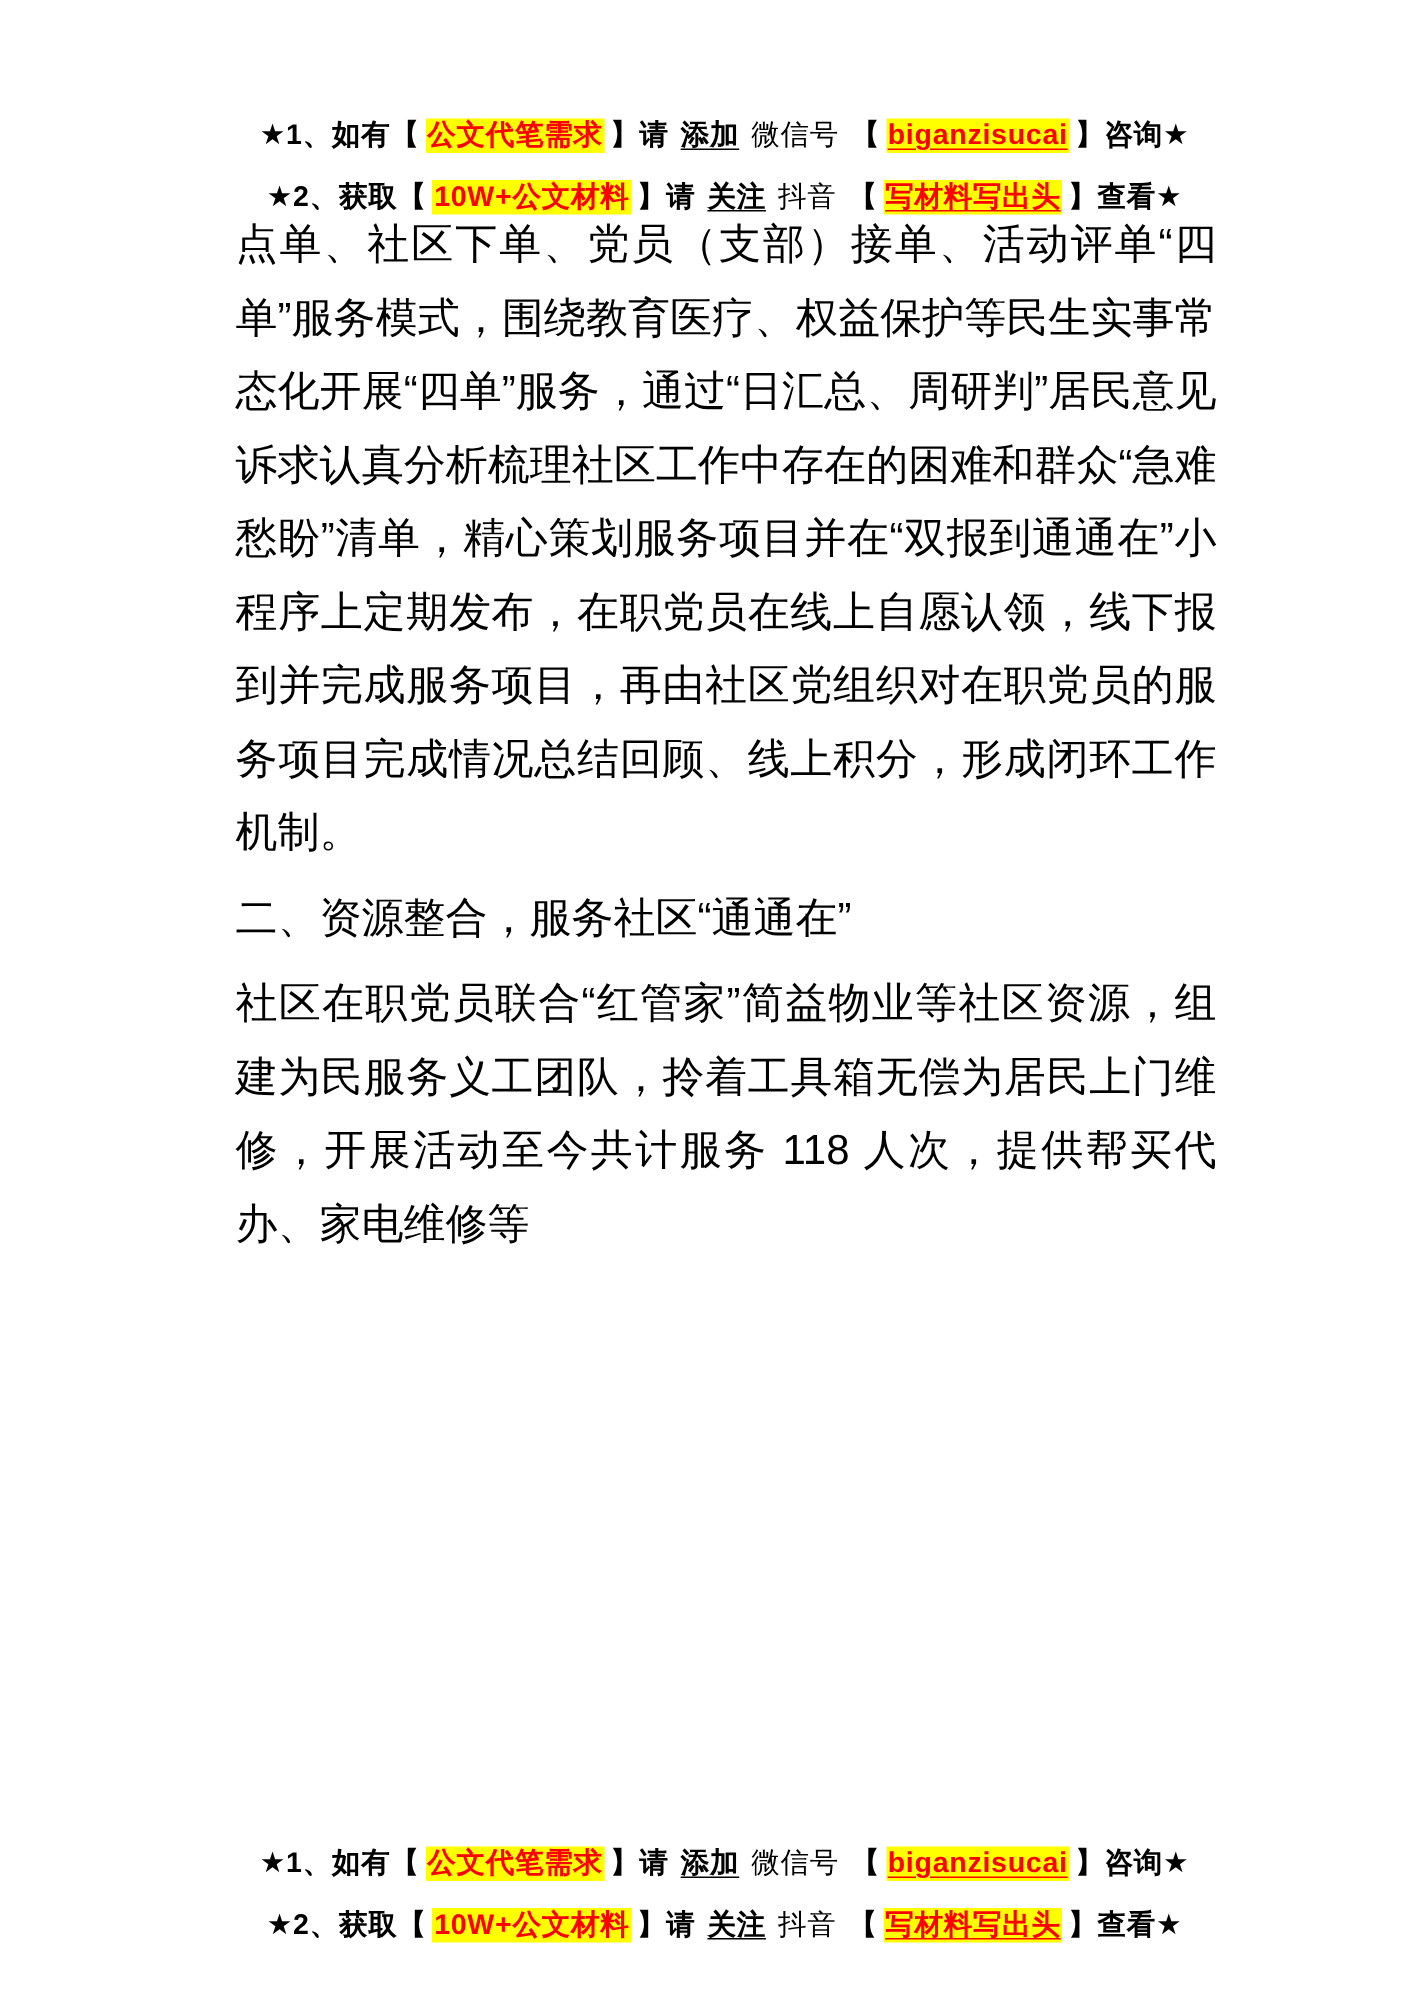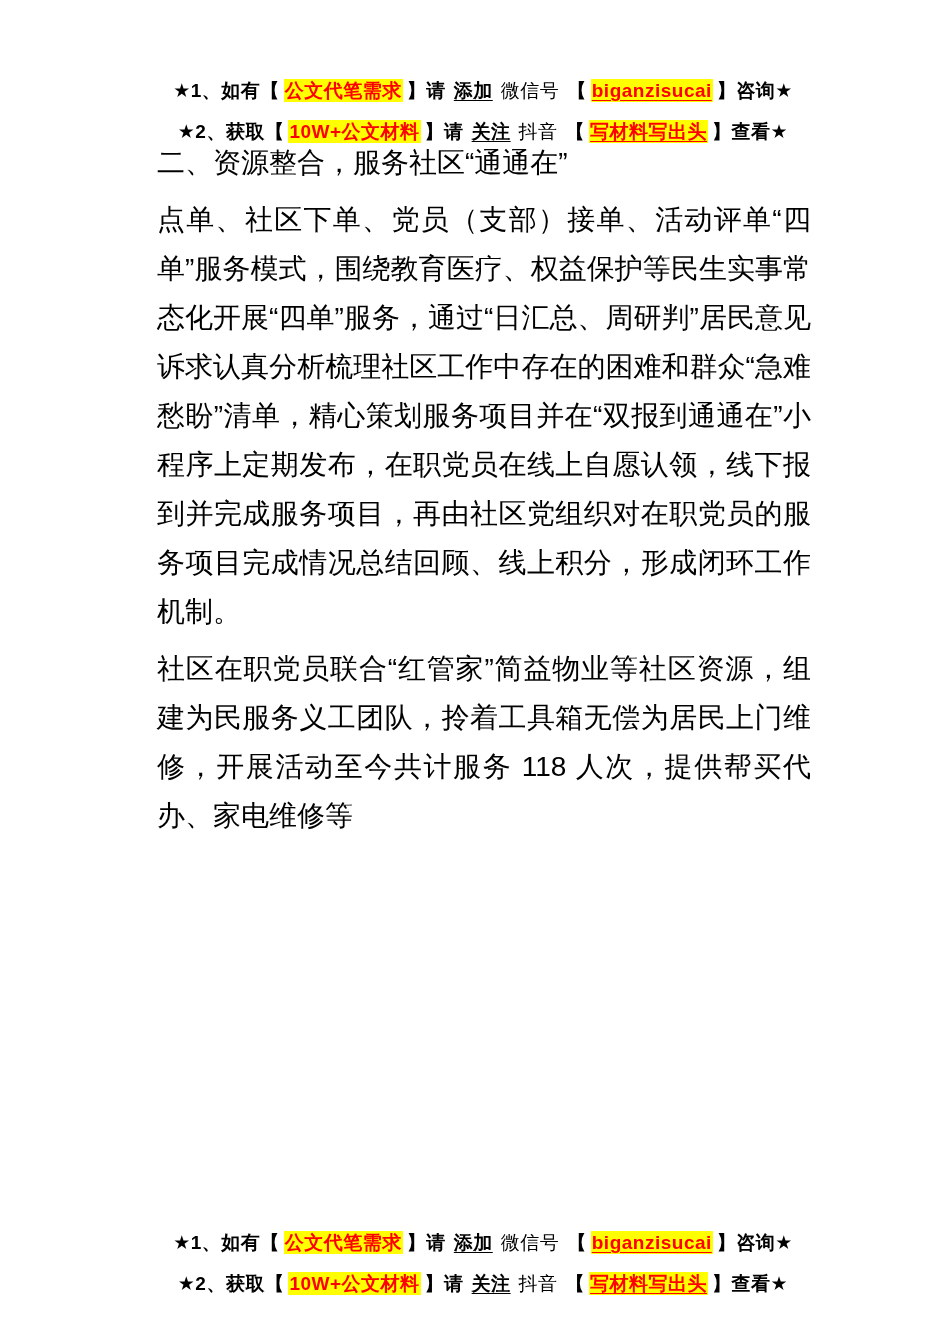--- a/index.html
+++ b/index.html
@@ -60,22 +60,22 @@
   <div class="notice notice-top">
     <div class="notice-line">
       <span>★1、如有【</span><span class="run-hl">公文代笔需求</span><span>】请</span><span class="run-u">添加</span><span class="run-rg">微信号</span><span>【</span><span class="run-hl run-u">biganzisucai</span><span>】咨询★</span>
     </div>
     <div class="notice-line">
       <span>★2、获取【</span><span class="run-hl">10W+公文材料</span><span>】请</span><span class="run-u">关注</span><span class="run-rg">抖音</span><span>【</span><span class="run-hl run-u">写材料写出头</span><span>】查看★</span>
     </div>
   </div>
 
   <div class="doc-body">
+    <p>点单、社区下单、党员（支部）接单、活动评单“四单”服务模式，围绕教育医疗、权益保护等民生实事常态化开展“四单”服务，通过“日汇总、周研判”居民意见诉求认真分析梳理社区工作中存在的困难和群众“急难愁盼”清单，精心策划服务项目并在“双报到通通在”小程序上定期发布，在职党员在线上自愿认领，线下报到并完成服务项目，再由社区党组织对在职党员的服务项目完成情况总结回顾、线上积分，形成闭环工作机制。</p>
     <p>二、资源整合，服务社区“通通在”</p>
-    <p>点单、社区下单、党员（支部）接单、活动评单“四单”服务模式，围绕教育医疗、权益保护等民生实事常态化开展“四单”服务，通过“日汇总、周研判”居民意见诉求认真分析梳理社区工作中存在的困难和群众“急难愁盼”清单，精心策划服务项目并在“双报到通通在”小程序上定期发布，在职党员在线上自愿认领，线下报到并完成服务项目，再由社区党组织对在职党员的服务项目完成情况总结回顾、线上积分，形成闭环工作机制。</p>
     <p>社区在职党员联合“红管家”简益物业等社区资源，组建为民服务义工团队，拎着工具箱无偿为居民上门维修，开展活动至今共计服务 118 人次，提供帮买代办、家电维修等</p>
   </div>
 
   <div class="notice notice-bottom">
     <div class="notice-line">
       <span>★1、如有【</span><span class="run-hl">公文代笔需求</span><span>】请</span><span class="run-u">添加</span><span class="run-rg">微信号</span><span>【</span><span class="run-hl run-u">biganzisucai</span><span>】咨询★</span>
     </div>
     <div class="notice-line">
       <span>★2、获取【</span><span class="run-hl">10W+公文材料</span><span>】请</span><span class="run-u">关注</span><span class="run-rg">抖音</span><span>【</span><span class="run-hl run-u">写材料写出头</span><span>】查看★</span>
     </div>

